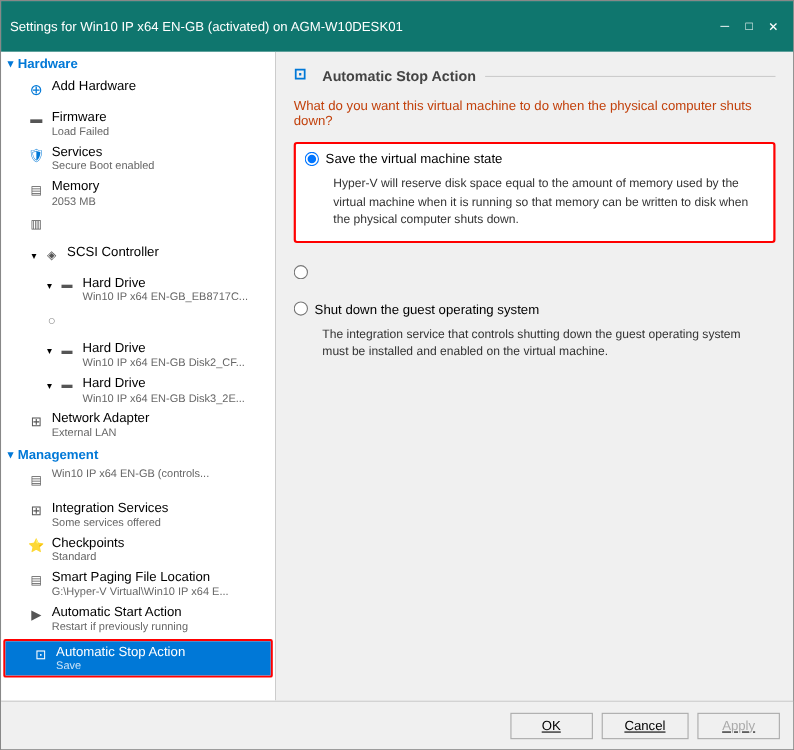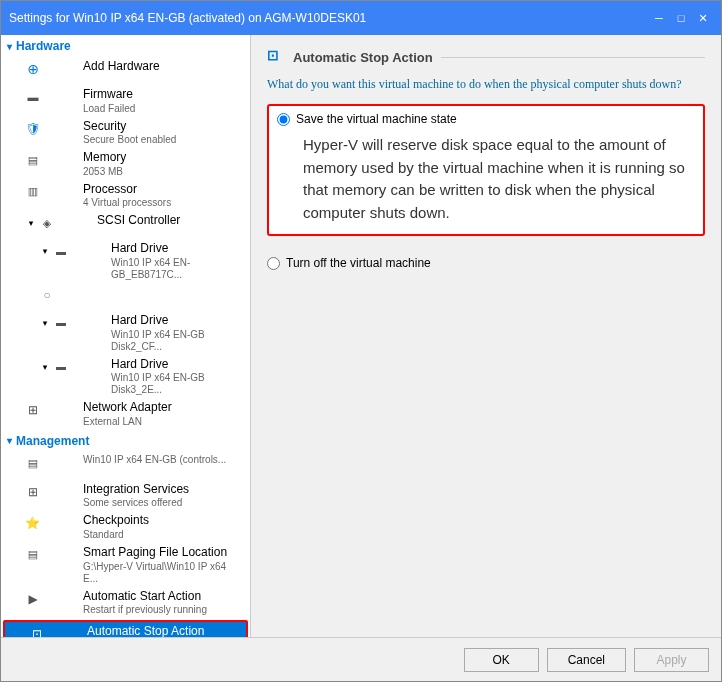--- a/index.html
+++ b/index.html
@@ -8,27 +8,27 @@
     .window {
       width: 722px;
       height: 682px;
       background: #f0f0f0;
       border: 1px solid #888;
       display: flex;
       flex-direction: column;
     }
 
     .title-bar {
-      background: #3b82f6;
+      background: #0f766e;
       color: white;
       padding: 17px 8px;
       display: flex;
       align-items: center;
       justify-content: space-between;
-      height: 34px;
+      height: 46px;
       flex-shrink: 0;
     }
 
     .title-bar-title {
       font-size: 12px;
       font-weight: normal;
     }
 
     .title-bar-controls {
       display: flex;
@@ -100,21 +100,20 @@
       margin-top: 2px;
       flex-shrink: 0;
       display: flex;
       align-items: center;
       justify-content: center;
     }
 
     .sidebar-item .item-text {
       display: flex;
       flex-direction: column;
-      margin-left: 36px;
     }
 
     .sidebar-item .main-text {
       font-size: 12px;
       line-height: 1.3;
     }
 
     .sidebar-item .sub-text {
       font-size: 10px;
       color: #666;
@@ -166,59 +165,59 @@
 
     .section-icon {
       width: 20px;
       height: 20px;
       margin-right: 6px;
     }
 
     .question-text {
       font-size: 12px;
       margin-bottom: 12px;
-      color: #0369a1;
-      font-family: Liberation Serif, serif;
+      color: #c2410c;
     }
 
     .radio-option {
       margin-bottom: 20px;
     }
 
     .radio-label {
       display: flex;
       align-items: center;
       font-size: 12px;
       cursor: pointer;
       margin-bottom: 4px;
     }
 
     .radio-label input[type="radio"] {
       margin-right: 6px;
     }
 
     .option-description {
-      font-size: 15px;
+      font-size: 11px;
       color: #333;
       margin-left: 20px;
       line-height: 1.5;
       padding: 4px 6px;
     }
 
     
     .footer {
       background: #f0f0f0;
       border-top: 1px solid #ccc;
       padding: 8px 12px;
       display: flex;
       justify-content: flex-end;
       gap: 8px;
       flex-shrink: 0;
       height: 44px;
       align-items: center;
+      text-decoration: underline;
     }
 
     .footer-btn {
       padding: 4px 20px;
       font-size: 12px;
       border: 1px solid #aaa;
       background: #f0f0f0;
       cursor: pointer;
       min-width: 75px;
     }
@@ -278,39 +277,35 @@
         <span class="icon" style="color:#555; font-size:11px;">▬</span>
         <div class="item-text">
           <span class="main-text">Firmware</span>
           <span class="sub-text">Load Failed</span>
         </div>
       </div>
 
       <div class="sidebar-item sidebar-indent1">
         <span class="icon" style="color:#0078d7; font-size:12px;">🛡</span>
         <div class="item-text">
-          <span class="main-text">Security</span>
+          <span class="main-text">Services</span>
           <span class="sub-text">Secure Boot enabled</span>
         </div>
       </div>
 
       <div class="sidebar-item sidebar-indent1">
         <span class="icon" style="color:#555; font-size:11px;">▤</span>
         <div class="item-text">
           <span class="main-text">Memory</span>
           <span class="sub-text">2053 MB</span>
         </div>
       </div>
 
       <div class="sidebar-item sidebar-indent1">
         <span class="icon" style="color:#555; font-size:11px;">▥</span>
-        <div class="item-text">
-          <span class="main-text">Processor</span>
-          <span class="sub-text">4 Virtual processors</span>
-        </div>
       </div>
 
       <div class="sidebar-item sidebar-indent1">
         <span class="tree-expand">▾</span>
         <span class="icon" style="color:#555; font-size:11px;">◈</span>
         <div class="item-text">
           <span class="main-text">SCSI Controller</span>
         </div>
       </div>
 
@@ -424,24 +419,30 @@
             <input type="radio" name="stop-action" checked="" style="">
             <span>Save the virtual machine state</span>
           </label>
           <div class="option-description">Hyper-V will reserve disk space equal to the amount of memory used by the virtual machine when it is running so that memory can be written to disk when the physical computer shuts down.</div>
         </div>
       </div>
 
       <div class="radio-option">
         <label class="radio-label">
           <input type="radio" name="stop-action" style="">
-          <span>Turn off the virtual machine</span>
         </label>
       </div>
 
+      <div class="radio-option">
+        <label class="radio-label">
+          <input type="radio" name="stop-action" style="">
+          <span>Shut down the guest operating system</span>
+        </label>
+        <div class="option-description">The integration service that controls shutting down the guest operating system must be installed and enabled on the virtual machine.</div>
+      </div>
 
     </div>
   </div>
 
   <div class="footer">
     <button class="footer-btn">OK</button>
     <button class="footer-btn">Cancel</button>
     <button class="footer-btn disabled">Apply</button>
   </div>
 </div>

